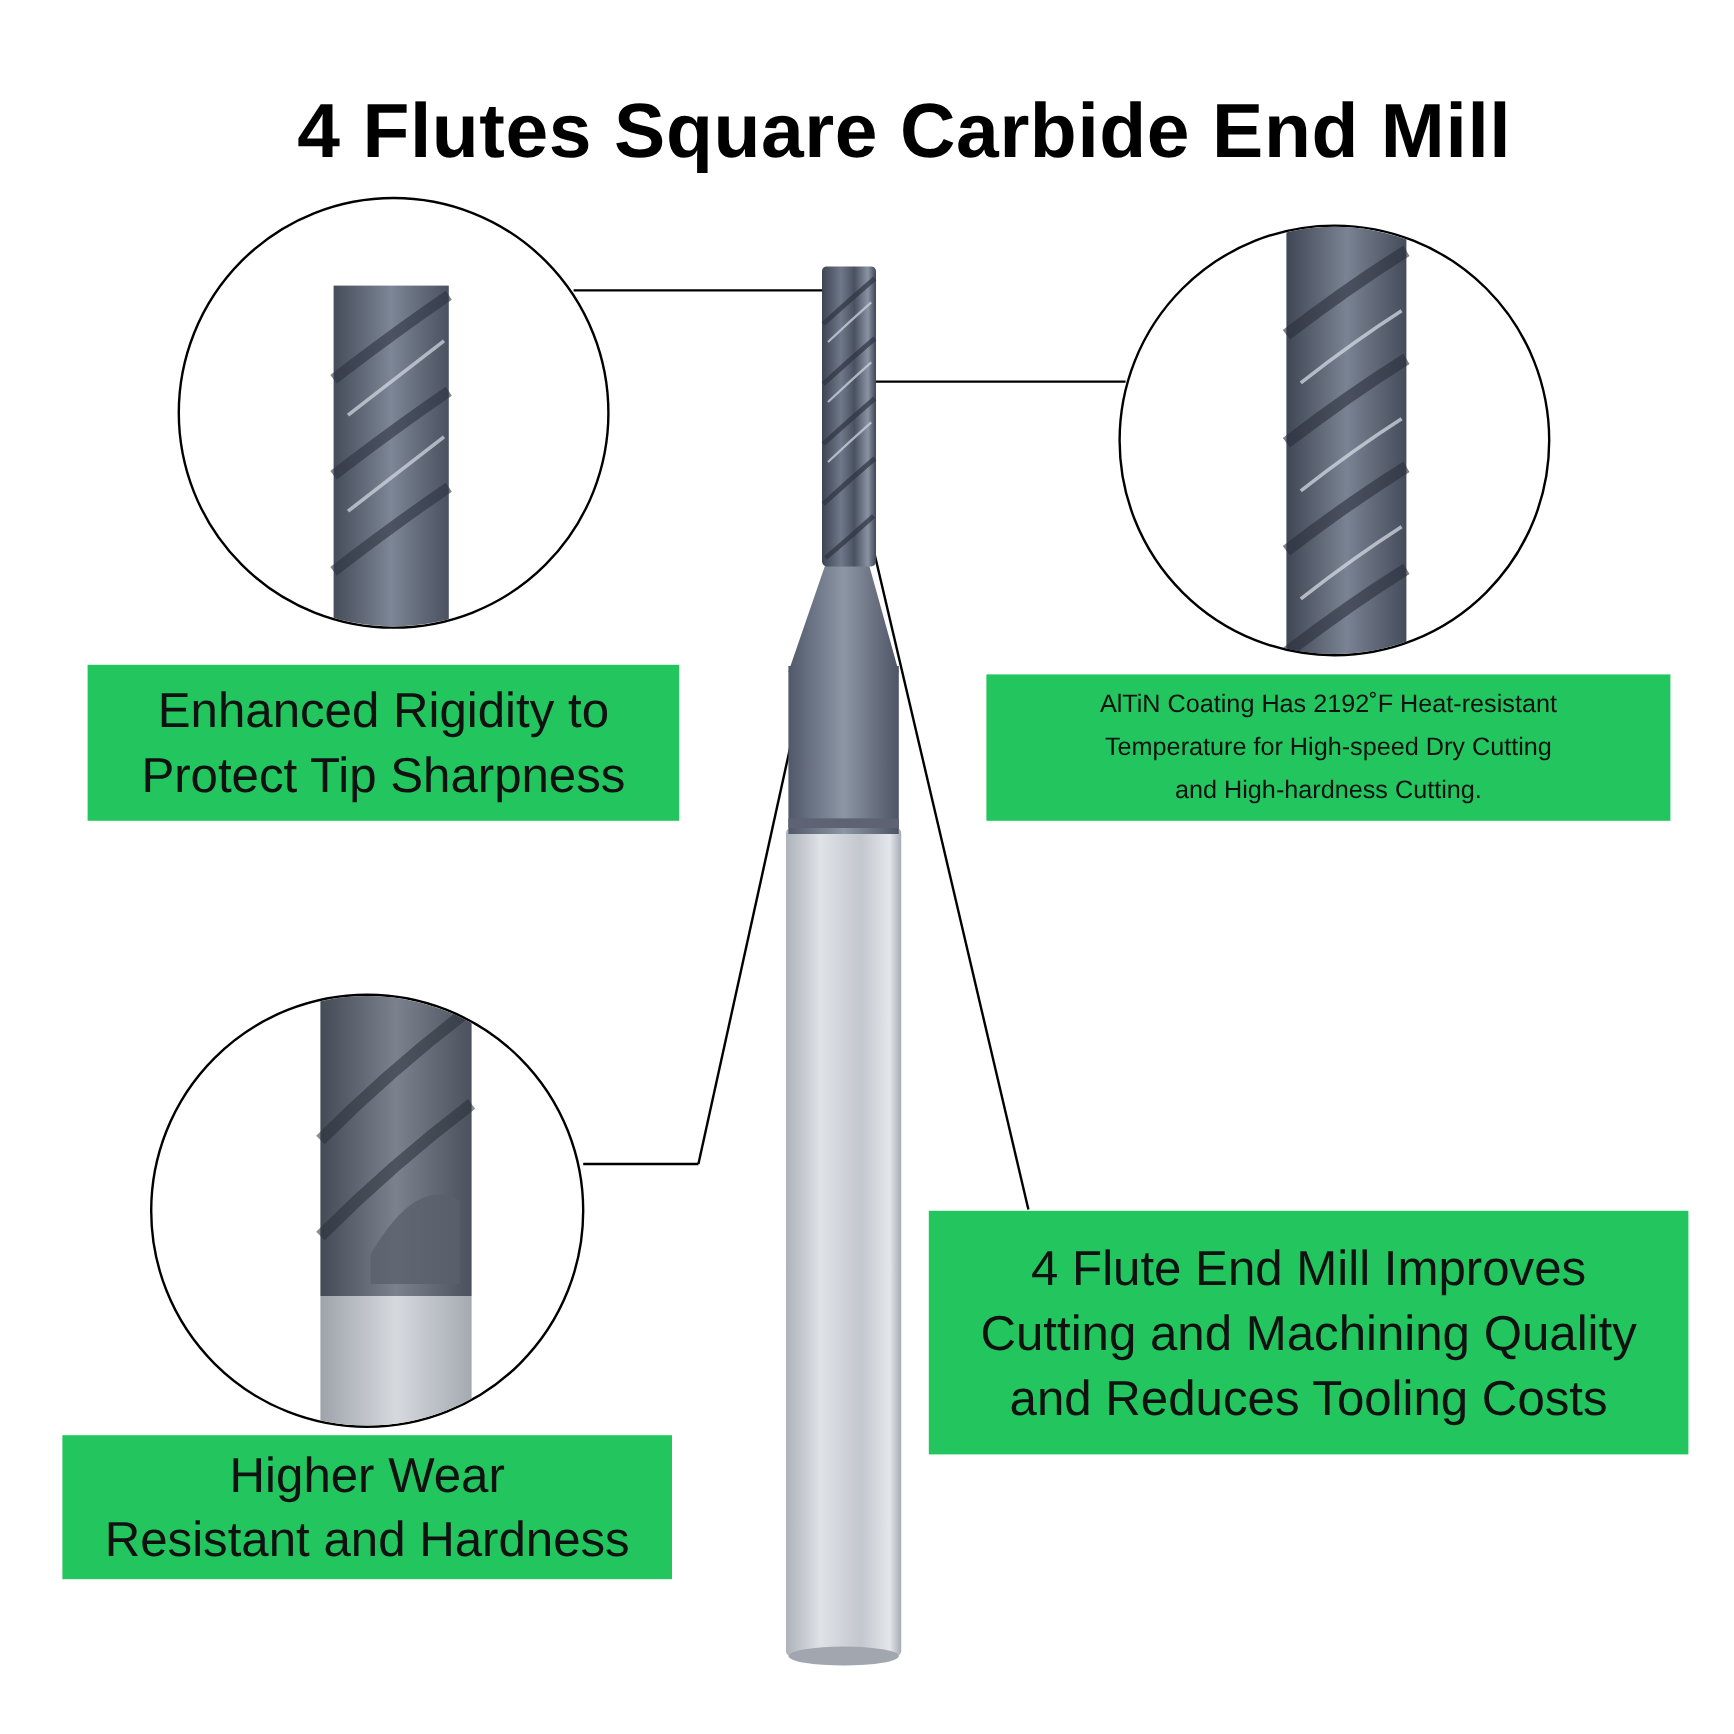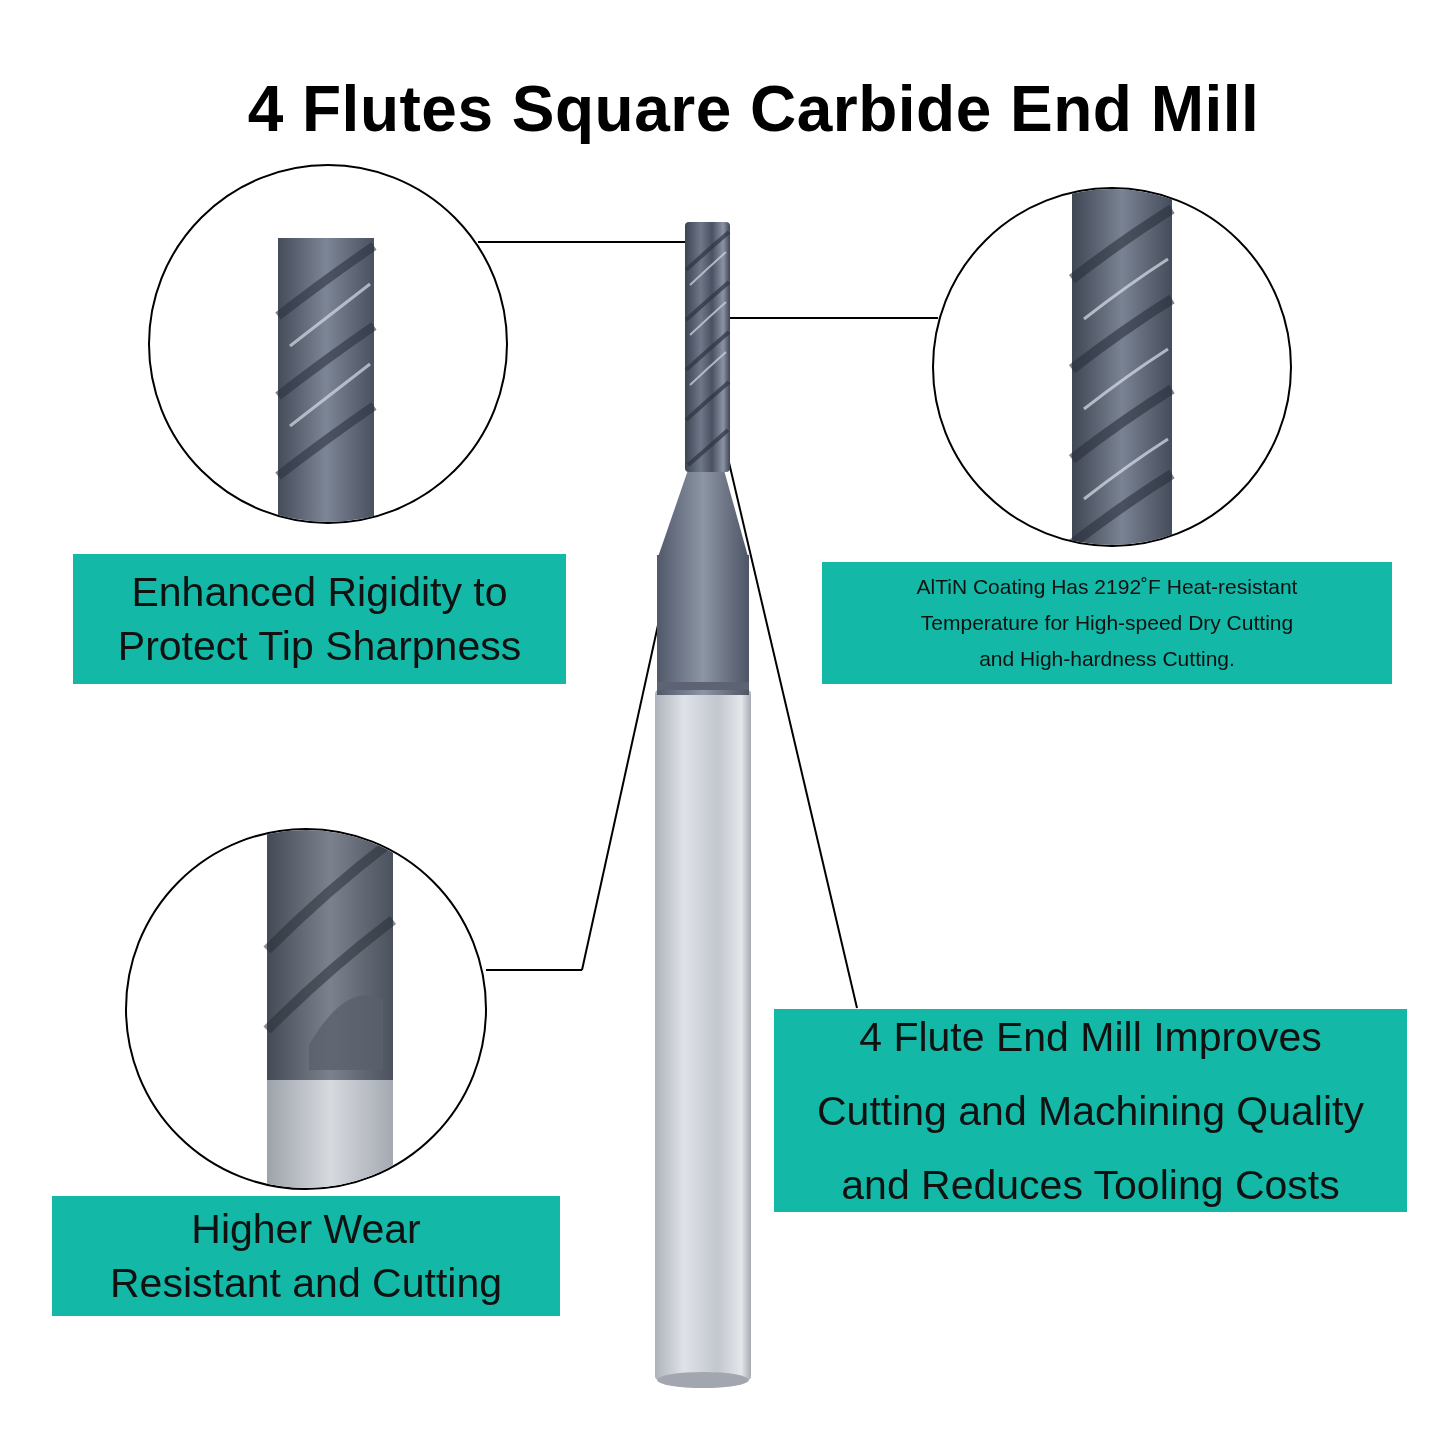--- a/index.html
+++ b/index.html
@@ -1,20 +1,20 @@
 <!DOCTYPE html>
 <html><head>
   <meta charset="utf-8">
   <style>
     html, body { margin: 0; padding: 0; background: #ffffff; }
     body { width: 1445px; height: 1445px; position: relative; overflow: hidden;
            font-family: "Liberation Sans", sans-serif; color: #000; }
     .title { position: absolute; left: 0; top: 72px; width: 1445px; text-align: center;
              font-size: 64px; font-weight: bold; letter-spacing: 0.5px; padding-left: 31px; }
-    .label-box { position: absolute; background: #14b8a6; text-align: center; color: #111;
+    .label-box { position: absolute; background: #22c55e; text-align: center; color: #111;
                  display: flex; align-items: center; justify-content: center; box-sizing: border-box; }
     .label-box span { display: block; white-space: pre-line; }
     .circle { position: absolute; border: 2px solid #000; border-radius: 50%; background: #fff;
               overflow: hidden; box-sizing: border-box; }
     svg.lines { position: absolute; left: 0; top: 0; pointer-events: none; }
     .tool { position: absolute; left: 0; top: 0; }
   </style>
 </head>
 <body>
 
@@ -150,19 +150,19 @@
   <span>Enhanced Rigidity to
 Protect Tip Sharpness</span>
 </div>
 <div class="label-box" style="left:822px; top:562px; width:570px; height:122px; font-size:21px; line-height:36px;">
   <span>AlTiN Coating Has 2192˚F Heat-resistant
 Temperature for High-speed Dry Cutting
 and High-hardness Cutting.</span>
 </div>
 <div class="label-box" style="left:52px; top:1196px; width:508px; height:120px; font-size:41px; line-height:54px;">
   <span>Higher Wear
-Resistant and Cutting</span>
+Resistant and Hardness</span>
 </div>
-<div class="label-box" style="left:774px; top:1009px; width:633px; height:203px; font-size:41px; line-height:74px;">
+<div class="label-box" style="left:774px; top:1009px; width:633px; height:203px; font-size:41px; line-height:54px;">
   <span>4 Flute End Mill Improves
 Cutting and Machining Quality
 and Reduces Tooling Costs</span>
 </div>
 
 </body></html>

